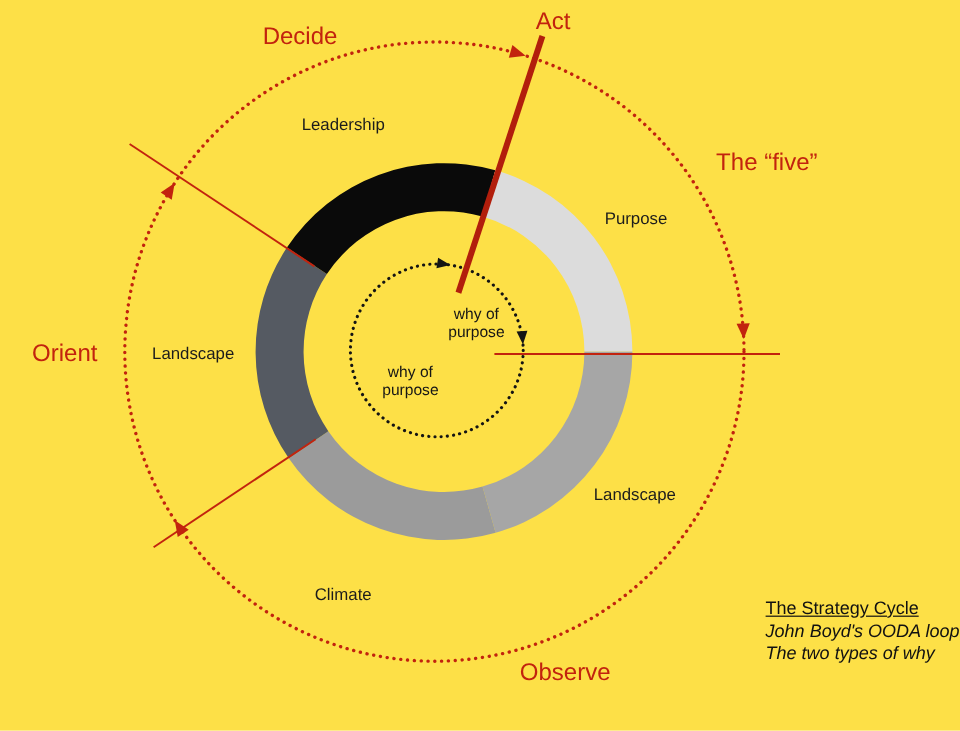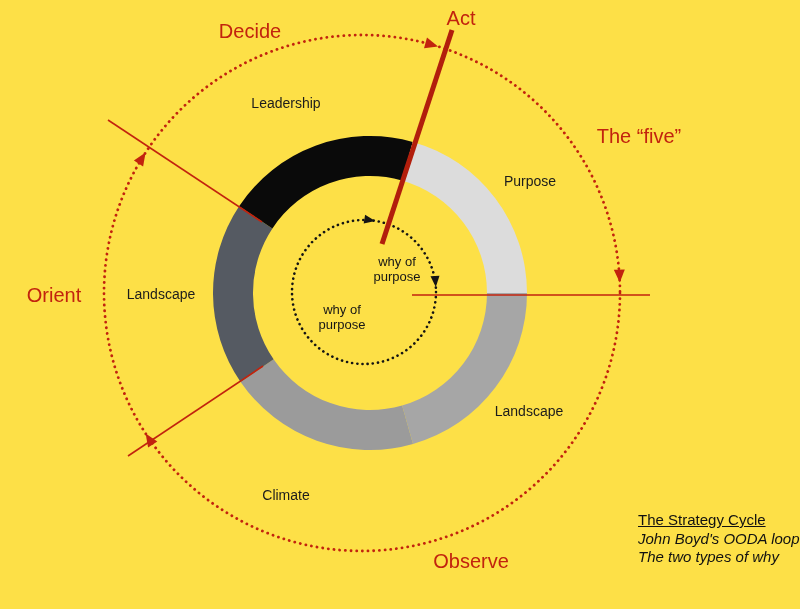--- a/index.html
+++ b/index.html
@@ -17,21 +17,21 @@
   .lbl-inner{color:#161616;font-size:13px;line-height:15px;}
   .ring-seg{stroke:none;}
   .dotted-outer{fill:none;stroke-width:2.8;stroke-dasharray:0.1 5.6;stroke-linecap:round;}
   .dotted-inner{fill:none;stroke-width:2.6;stroke-dasharray:0.1 5.1;stroke-linecap:round;}
   .thin-red{stroke-width:1.6;fill:none;}
   .thick-red{stroke-width:5;fill:none;}
   .legend{
     position:absolute;left:638px;top:499px;color:#111111;
     font-size:15px;line-height:18.5px;text-align:left;
   }
-  .legend .legend-title{font-style:normal;text-decoration:underline;margin-top:12px;}
+  .legend .legend-title{font-style:normal;text-decoration:underline;}
   .legend .legend-line{font-style:italic;}
 </style>
 </head>
 <body>
 
 <div class="canvas">
 
   <svg width="800" height="609" viewBox="0 0 800 609">
 
     <path class="ring-seg" d="M 527 293 A 157 157 0 0 1 413 444 L 402.1 405.5 A 117 117 0 0 0 487 293 Z" fill="#a6a6a6"></path>

